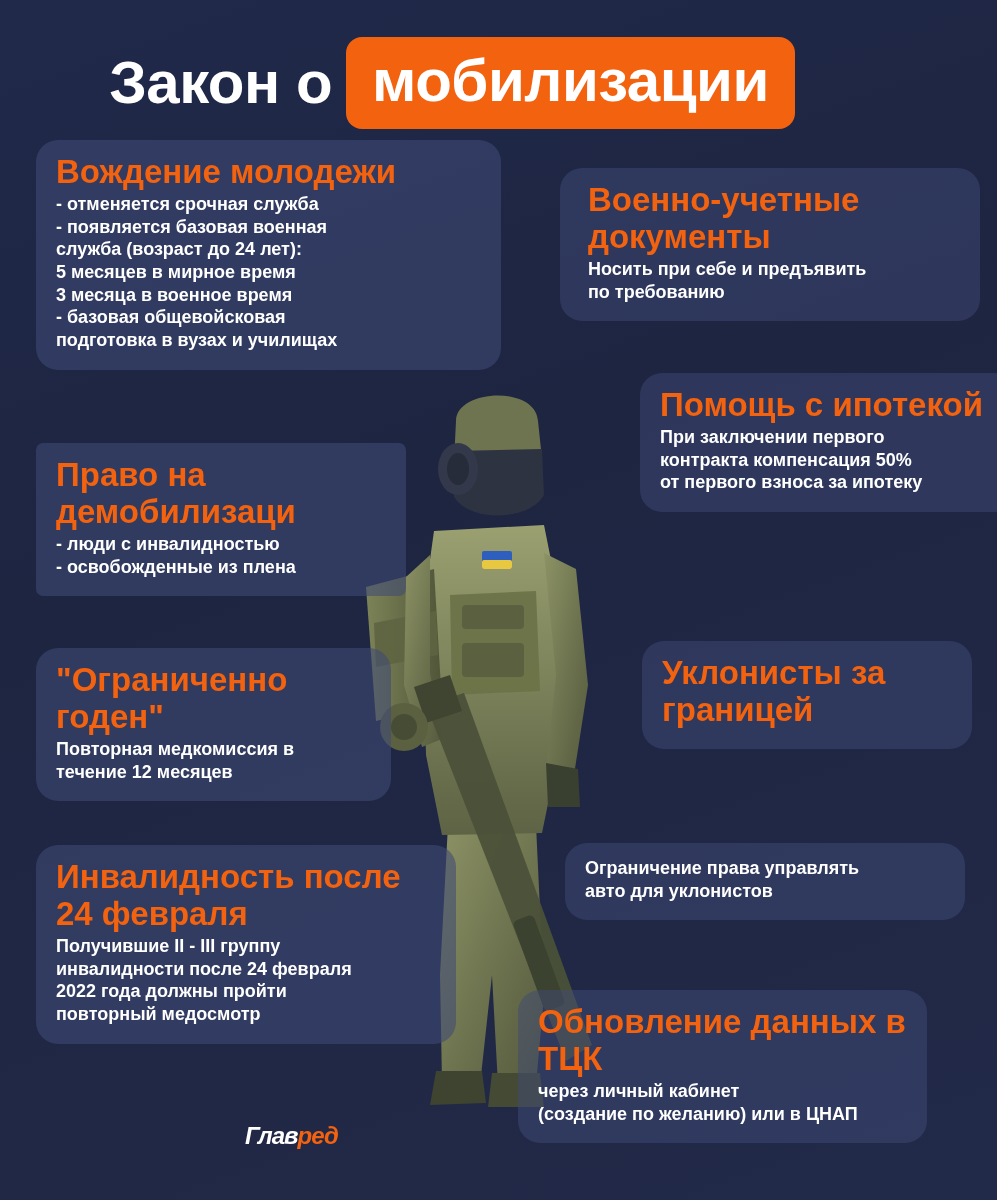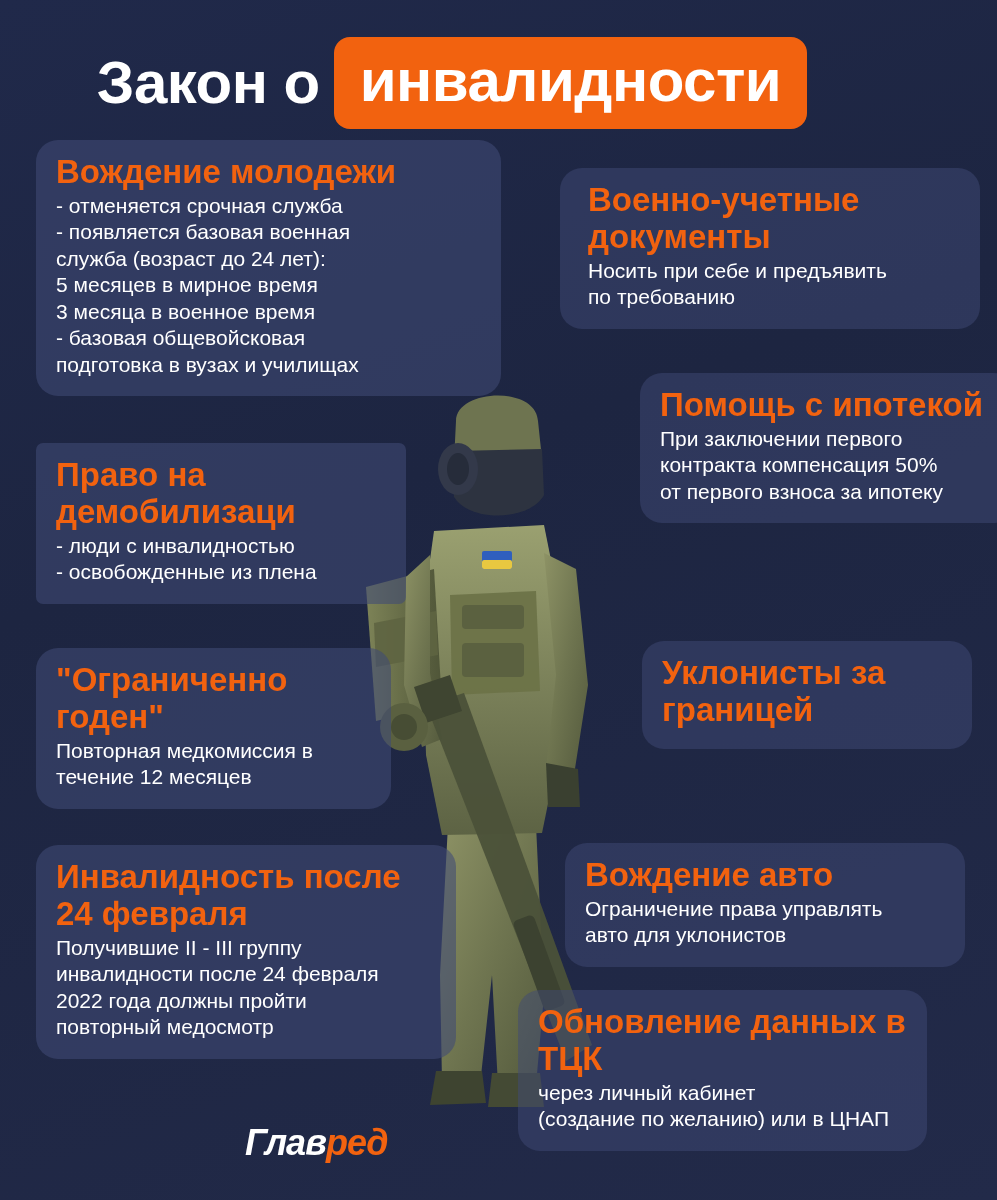--- a/index.html
+++ b/index.html
@@ -72,22 +72,22 @@
   .card.right-side { background: rgba(63, 74, 118, 0.50); }
   .card-title {
     color: #f2620f;
     font-weight: bold;
     font-size: 33px;
     line-height: 1.12;
     margin: 0 0 2px 0;
   }
   .card-body {
     color: #ffffff;
-    font-weight: normal;
-    font-size: 21px;
+    font-weight: bold;
+    font-size: 18px;
     line-height: 1.26;
     margin: 0;
     white-space: pre-line;
   }
 
   
   #card-youth        { left: 36px;  top: 140px; width: 465px; }
   #card-documents    { left: 560px; top: 168px; width: 420px; padding-left: 28px; }
   #card-demob        { left: 36px;  top: 443px; width: 370px; border-radius: 7px; }
   #card-mortgage     { left: 640px; top: 373px; width: 375px; }
@@ -96,21 +96,21 @@
   #card-disability   { left: 36px;  top: 845px; width: 420px; }
   #card-driving      { left: 565px; top: 843px; width: 400px; }
   #card-tck          { left: 518px; top: 990px; width: 409px; }
 
   
   .logo {
     position: absolute;
     left: 245px;
     top: 1122px;
     z-index: 5;
-    font-size: 36px;
+    font-size: 24px;
     font-weight: bold;
     font-style: italic;
     letter-spacing: -1px;
   }
   .logo .part-white { color: #ffffff; }
   .logo .part-orange { color: #f2620f; }
 </style>
 </head>
 <body>
 
@@ -167,21 +167,21 @@
       <path d="M84 332 L120 320 L132 356 L96 368 Z" fill="#3f4531"></path>
       <rect x="198" y="560" width="22" height="96" rx="5" fill="#3c4230" transform="rotate(-20 209 608)"></rect>
 
       <circle cx="74" cy="372" r="24" fill="#5a6040"></circle>
       <circle cx="74" cy="372" r="13" fill="#474d34"></circle>
     </svg>
   </div>
 
   <div class="header">
     <span class="title-plain">Закон о</span>
-    <span class="title-badge">инвалидности</span>
+    <span class="title-badge">мобилизации</span>
   </div>
 
   <div class="card" id="card-youth">
     <p class="card-title">Вождение молодежи</p>
     <p class="card-body">- отменяется срочная служба
 - появляется базовая военная
 служба (возраст до 24 лет):
 5 месяцев в мирное время
 3 месяца в военное время
 - базовая общевойсковая
@@ -219,21 +219,20 @@
 
   <div class="card" id="card-disability">
     <p class="card-title">Инвалидность после 24 февраля</p>
     <p class="card-body">Получившие II - III группу
 инвалидности после 24 февраля
 2022 года должны пройти
 повторный медосмотр</p>
   </div>
 
   <div class="card right-side" id="card-driving">
-    <p class="card-title">Вождение авто</p>
     <p class="card-body">Ограничение права управлять
 авто для уклонистов</p>
   </div>
 
   <div class="card right-side" id="card-tck">
     <p class="card-title">Обновление данных в ТЦК</p>
     <p class="card-body">через личный кабинет
 (создание по желанию) или в ЦНАП</p>
   </div>
 

